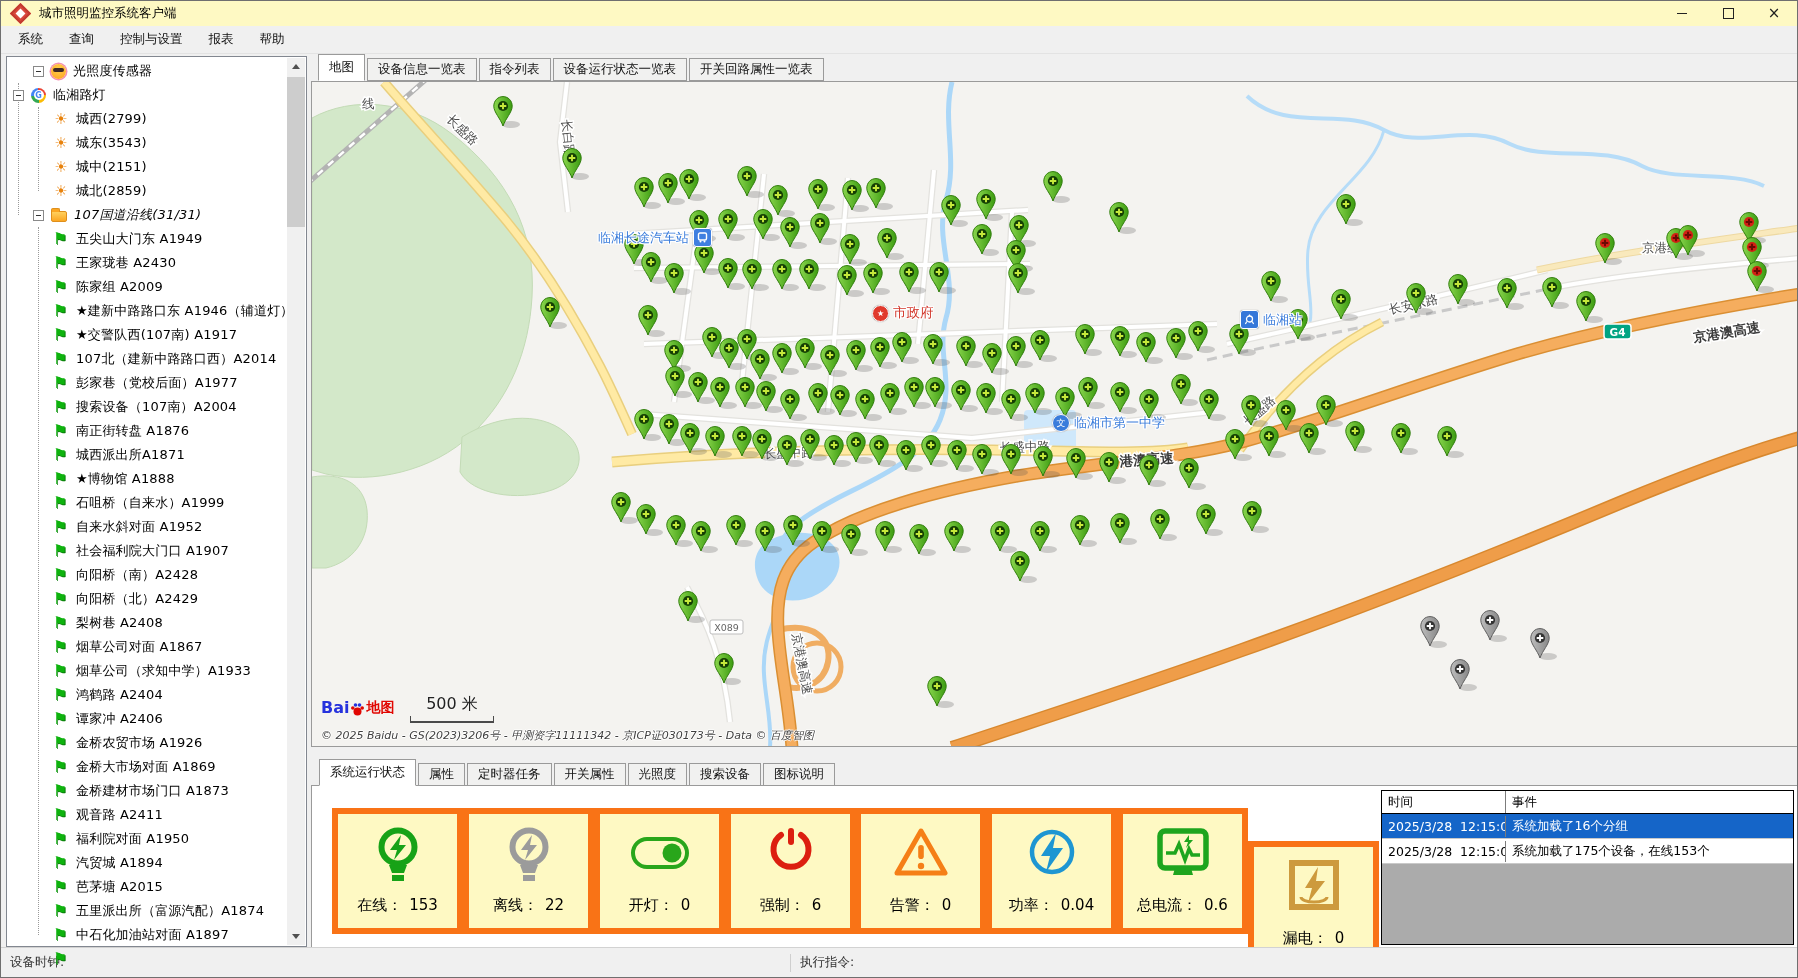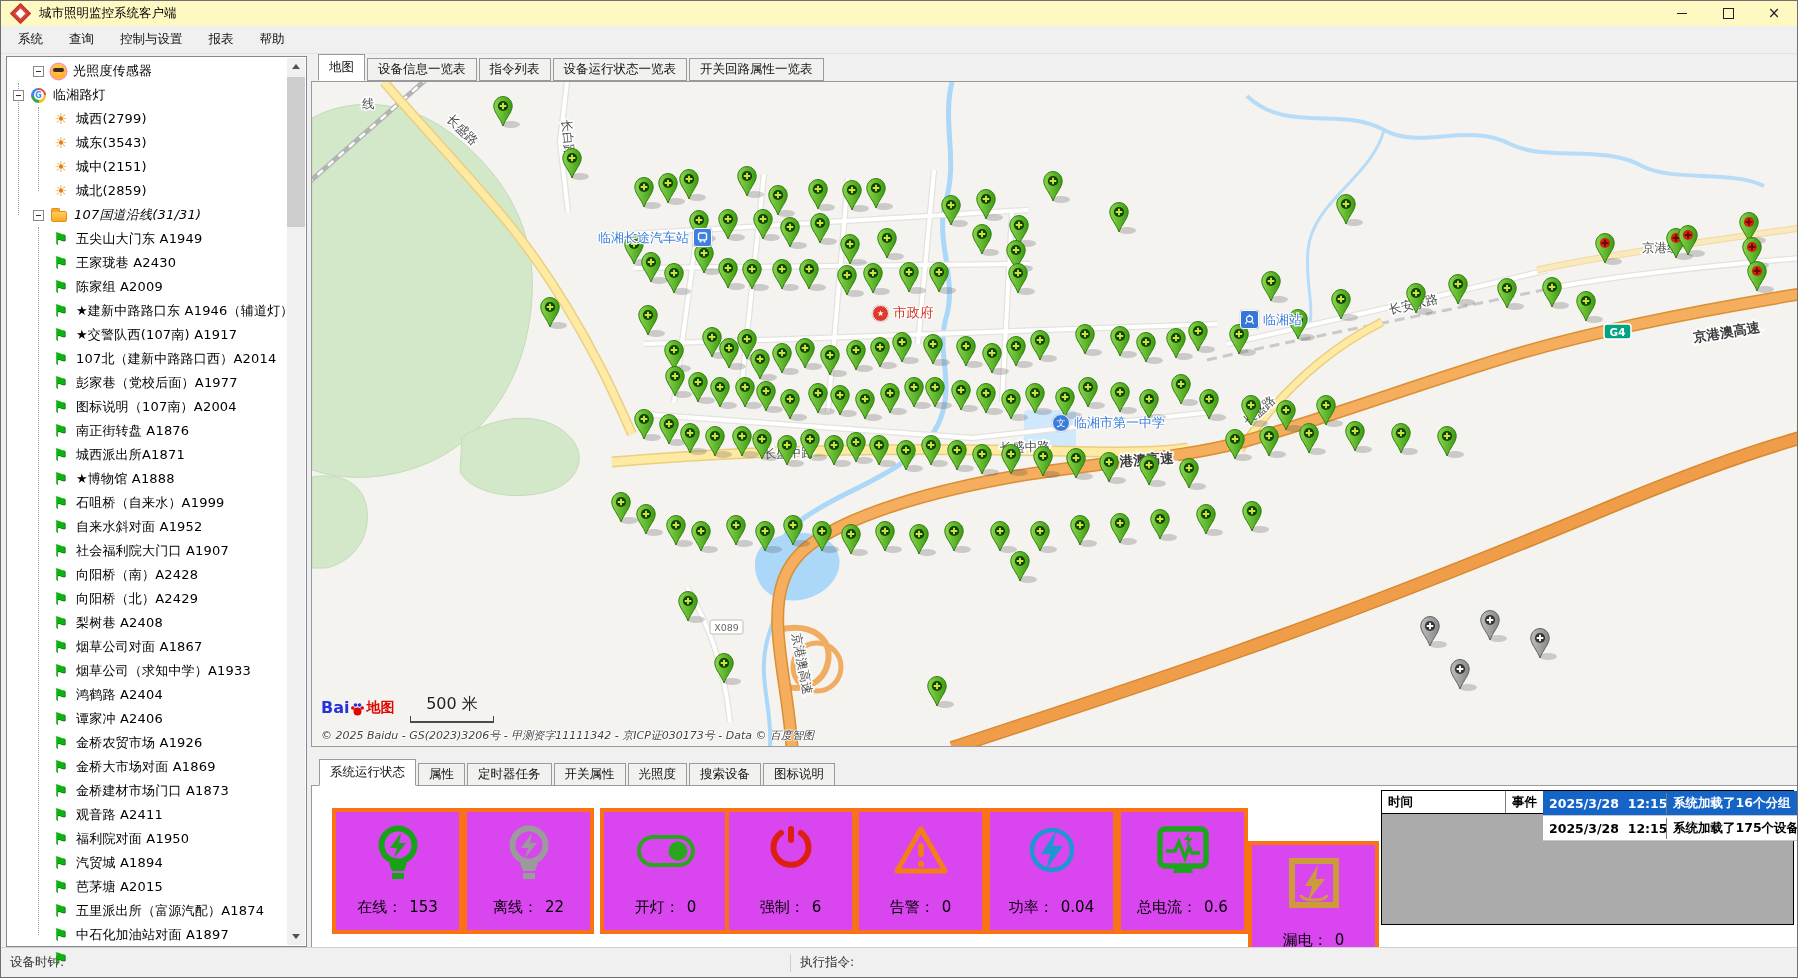--- a/index.html
+++ b/index.html
@@ -77,25 +77,25 @@
   .logo-bai{color:#2632dd;font-size:16px;}
   .logo-map{color:#e10601;font-size:14px;}
   .scale-wrap{position:absolute;left:98px;top:612px;width:84px;z-index:7;text-align:center;}
   .scale-text{font-size:16px;color:#222;text-shadow:0 0 2px #fff;}
   .scale-bar{height:5px;border-left:1.5px solid #4a4a4a;border-right:1.5px solid #4a4a4a;border-bottom:2px solid #4a4a4a;margin-top:1px;}
   .attrib-text{position:absolute;left:9px;top:646px;z-index:7;font-size:11px;color:#3f3f3f;
        text-shadow:-1px 0 #fff,1px 0 #fff,0 -1px #fff,0 1px #fff;font-style:italic;}
   
   .panel-tabs{position:absolute;left:8px;top:707px;height:25px;}
   .panel-content{position:absolute;left:0;top:731px;right:0;bottom:0;background:#fff;border:1px solid #9a9a9a;box-sizing:border-box;}
-  .card{position:absolute;top:22px;width:131px;height:126px;background:#d946ef;border:4px solid #f97316;box-sizing:border-box;}
+  .card{position:absolute;top:22px;width:131px;height:126px;background:#fef9c3;border:6px solid #f97316;box-sizing:border-box;}
   .card svg{position:absolute;left:50%;top:8px;transform:translateX(-50%);}
   .card .cap{position:absolute;left:0;right:0;bottom:13px;text-align:center;font-size:15px;color:#000;white-space:nowrap;}
   .cap b{font-weight:normal;margin-left:7px;}
-  .event-log{position:absolute;left:1069px;top:4px;width:413px;height:135px;border:1px solid #000;background:#ababab;display:flex;flex-direction:row;font-size:12.5px;box-sizing:border-box;font-weight:bold;}
+  .event-log{position:absolute;left:1069px;top:4px;width:413px;height:155px;border:1px solid #000;background:#ababab;display:flex;flex-direction:column;font-size:12.5px;box-sizing:border-box;}
   .log-header{display:flex;background:#fff;border-bottom:1px solid #000;height:23px;flex:none;box-sizing:border-box;}
   .lc{padding:3px 6px;box-sizing:border-box;overflow:hidden;white-space:pre;}
   .col-time{width:124px;flex:none;border-right:1px solid #7c7c7c;}
   .col-evt{flex:1;}
   .log-row{display:flex;height:25px;flex:none;background:#fff;border-bottom:1px solid #c9c9c9;box-sizing:border-box;align-items:center;}
   .log-row.selected{background:#1565c8;color:#fff;}
   
   .statusbar{position:absolute;left:0;right:0;bottom:0;height:30px;background:#f0f0f0;border-top:1px solid #d2d2d2;display:flex;align-items:center;font-size:12.5px;color:#333;box-sizing:border-box;}
   .sb-sec1{padding-left:9px;width:780px;flex:none;}
   .sb-div{width:1px;height:18px;background:#cfcfcf;margin-right:9px;flex:none;}
@@ -183,21 +183,21 @@
       <div class="tree-row" style="padding-left: 44px;">
         <span class="ti flag">⚑</span>
         <span class="tlabel">107北（建新中路路口西）A2014</span>
       </div>
       <div class="tree-row" style="padding-left: 44px;">
         <span class="ti flag">⚑</span>
         <span class="tlabel">彭家巷（党校后面）A1977</span>
       </div>
       <div class="tree-row" style="padding-left: 44px;">
         <span class="ti flag">⚑</span>
-        <span class="tlabel">图标说明（107南）A2004</span>
+        <span class="tlabel">搜索设备（107南）A2004</span>
       </div>
       <div class="tree-row" style="padding-left: 44px;">
         <span class="ti flag">⚑</span>
         <span class="tlabel">南正街转盘 A1876</span>
       </div>
       <div class="tree-row" style="padding-left: 44px;">
         <span class="ti flag">⚑</span>
         <span class="tlabel">城西派出所A1871</span>
       </div>
       <div class="tree-row" style="padding-left: 44px;">
@@ -1418,21 +1418,21 @@
     </div>
     <div class="card" style="left:151px;">
       <svg width="60" height="62" viewBox="0 0 60 62">
           <circle cx="30" cy="25" r="16.5" fill="none" stroke="#9b9b9b" stroke-width="6"></circle>
           <path d="M33,13 L22,28 H29 L26,38 L38,23 H31 Z" fill="#9b9b9b"></path>
           <path d="M21,43 H39 L36,51 H24 Z" fill="#9b9b9b"></path>
           <rect x="24" y="53" width="12" height="6" fill="#9b9b9b"></rect>
         </svg>
       <div class="cap"><span>离线：</span><b>22</b></div>
     </div>
-    <div class="card" style="left:288px;">
+    <div class="card" style="left:282px;">
       <svg width="60" height="62" viewBox="0 0 60 62">
           <rect x="3" y="17" width="54" height="28" rx="14" fill="none" stroke="#29a61b" stroke-width="4"></rect>
           <circle cx="42" cy="31" r="9.5" fill="#29a61b"></circle>
         </svg>
       <div class="cap"><span>开灯：</span><b>0</b></div>
     </div>
     <div class="card" style="left:413px;">
       <svg width="60" height="62" viewBox="0 0 60 62">
           <path d="M20,13 A17.5,17.5 0 1 0 40,13" fill="none" stroke="#dc1f10" stroke-width="6" stroke-linecap="round"></path>
           <rect x="27" y="6" width="6" height="17" rx="3" fill="#dc1f10"></rect>

